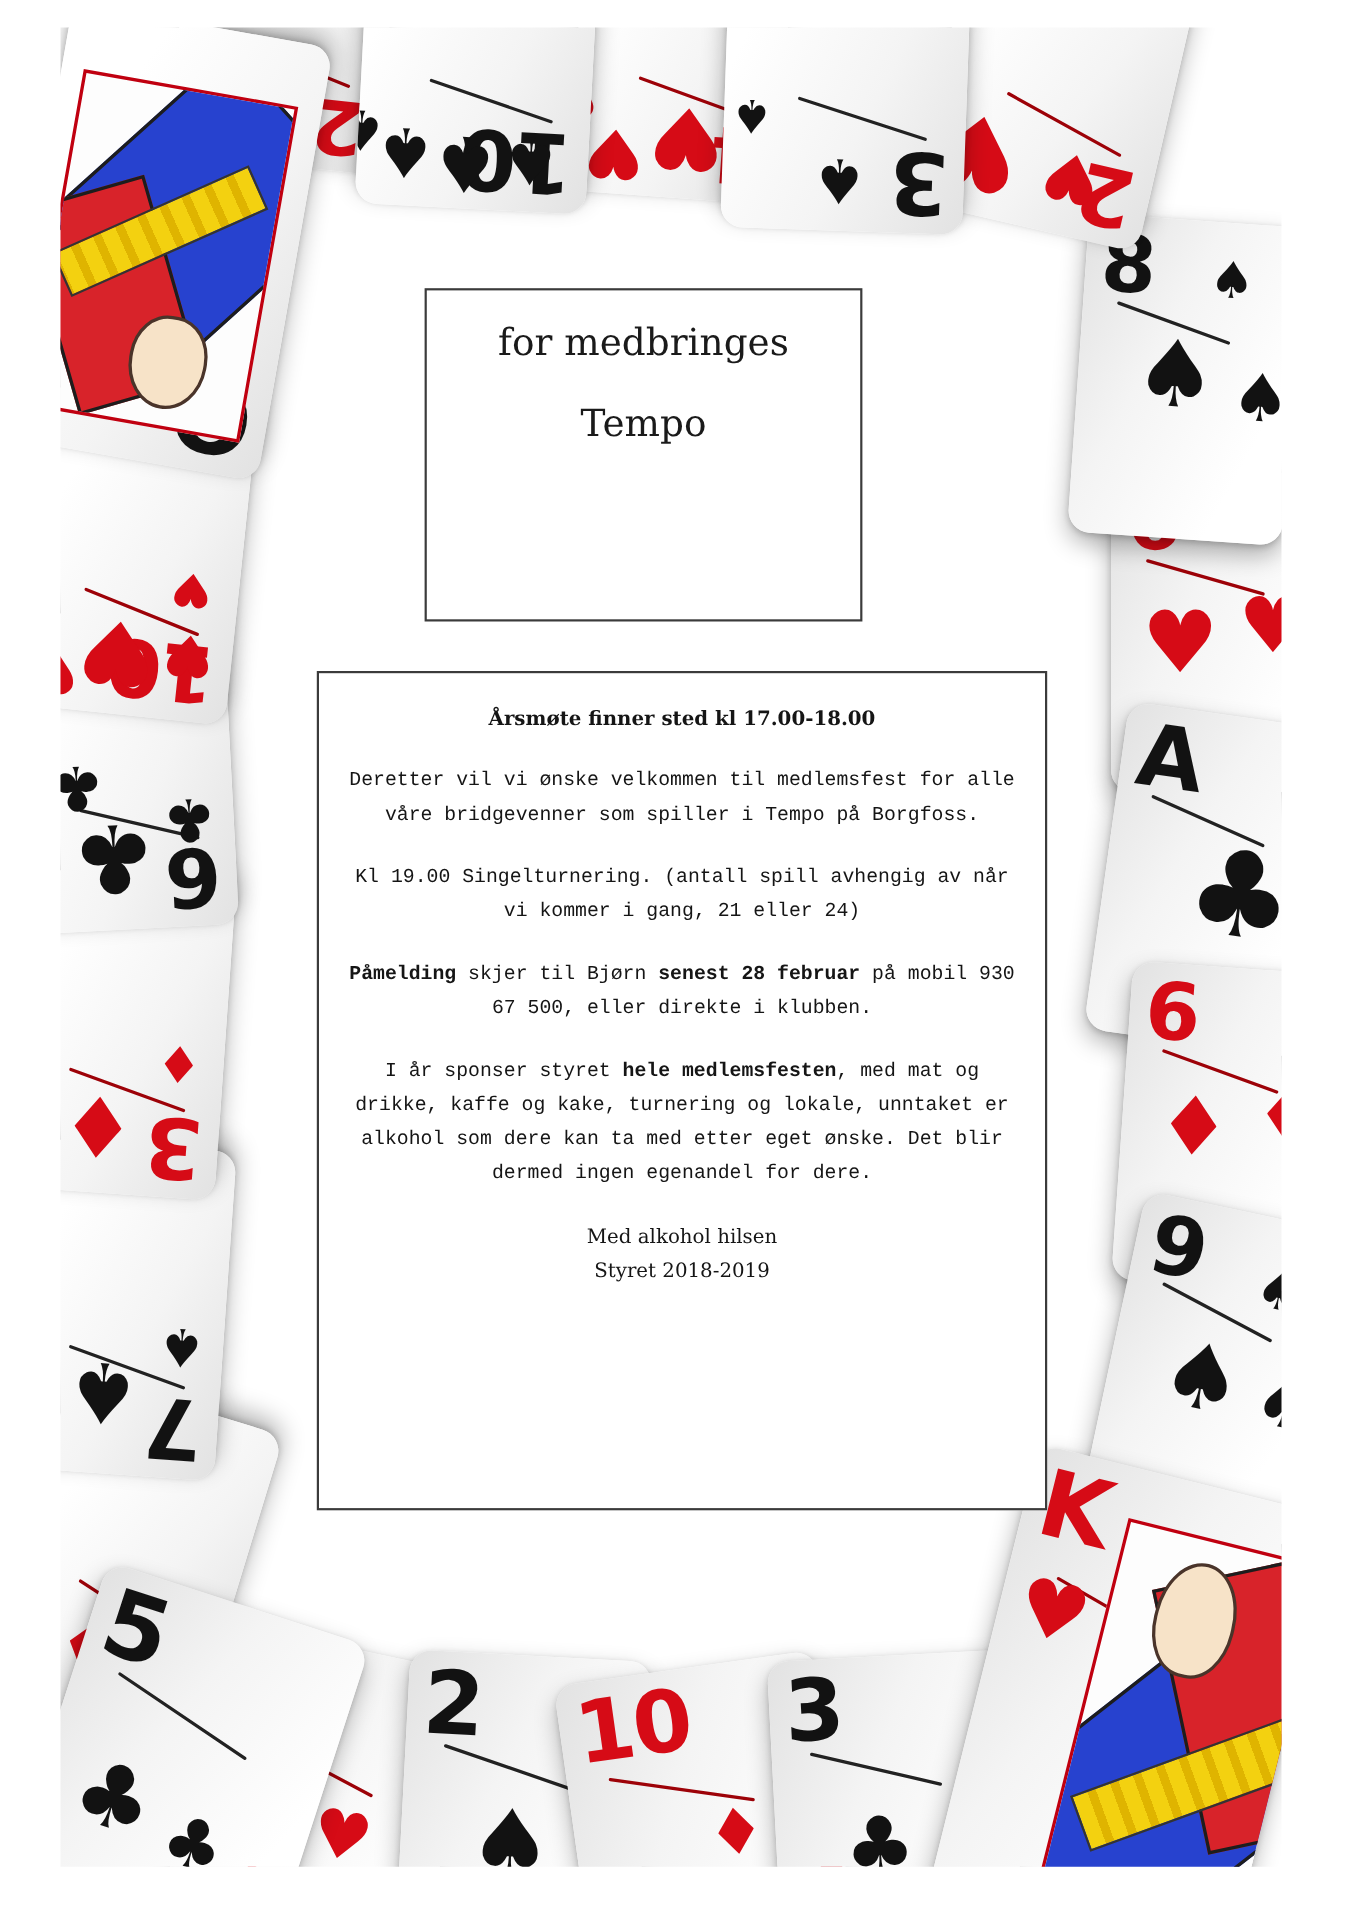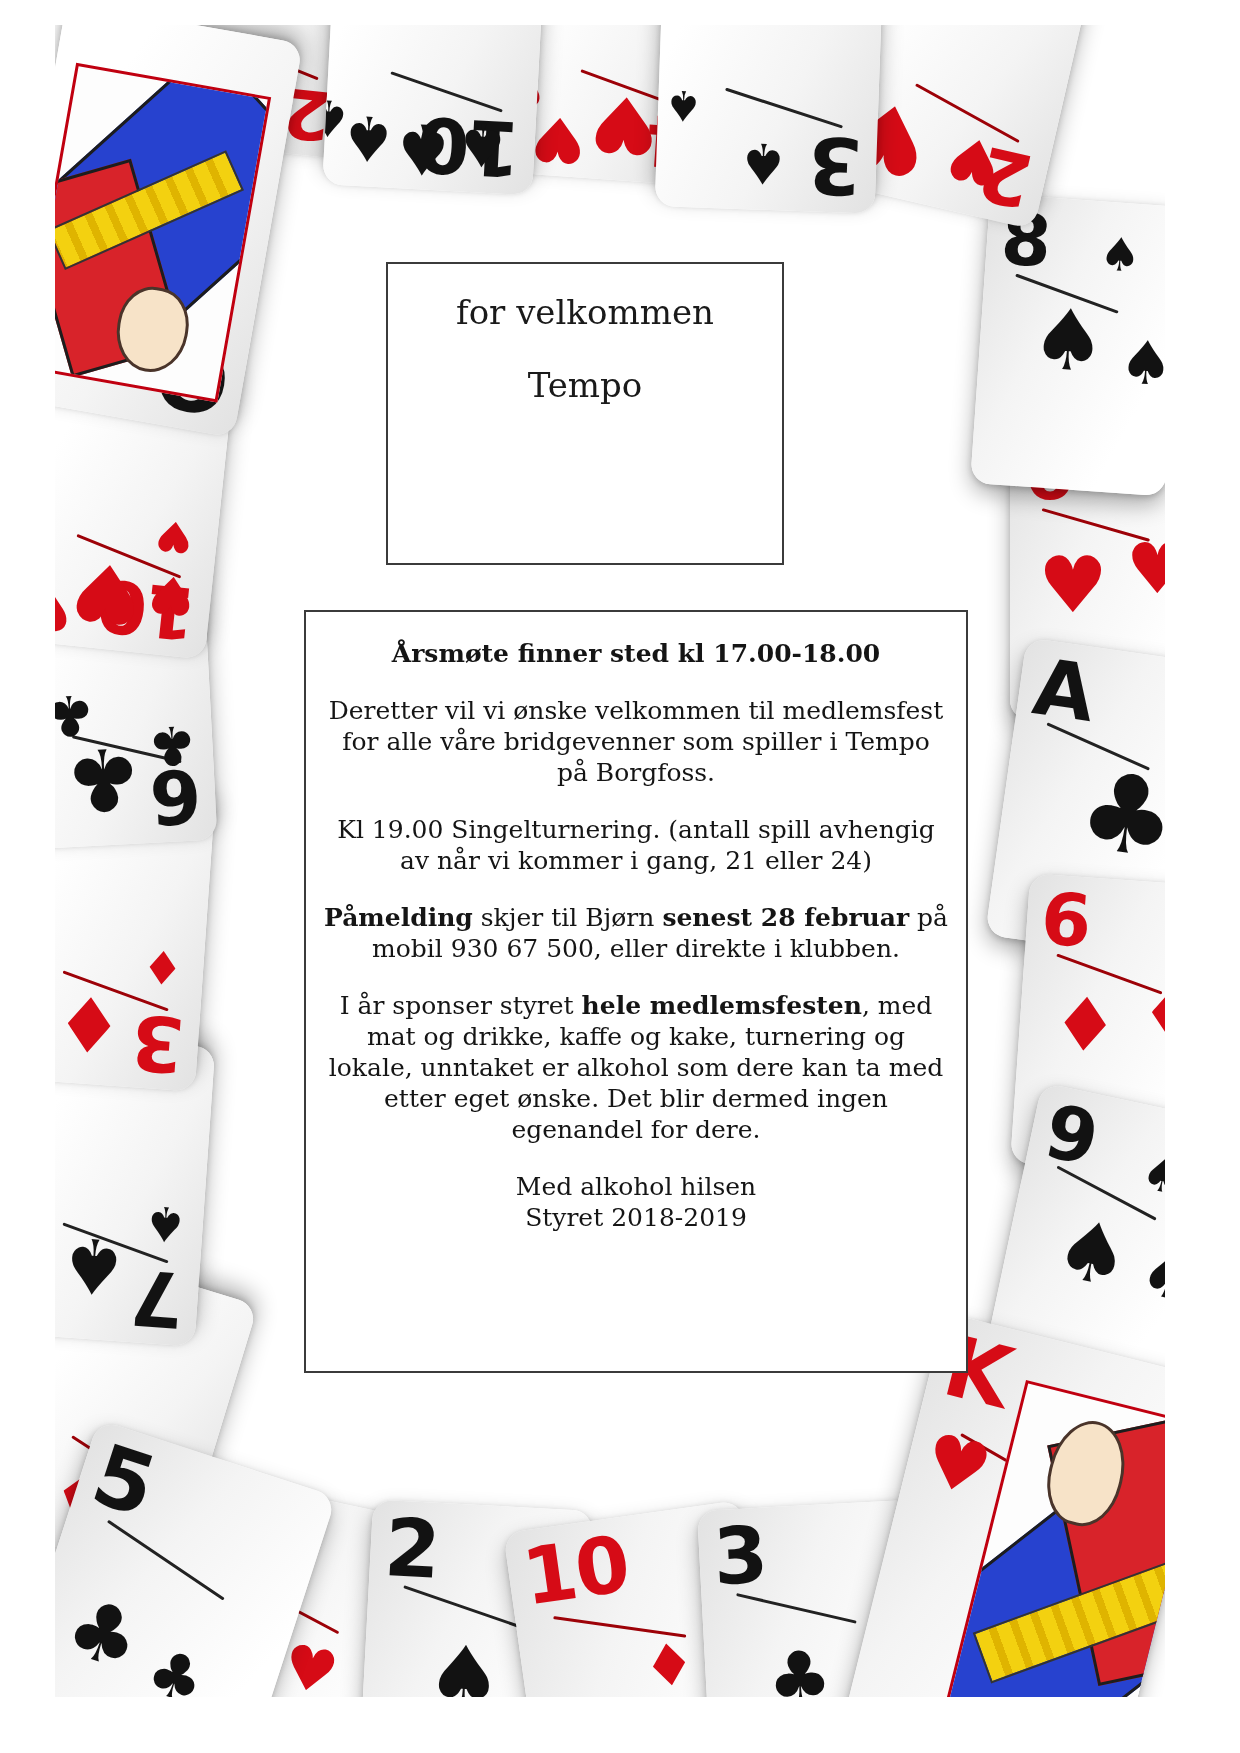--- a/index.html
+++ b/index.html
@@ -52,27 +52,27 @@
   
   .title-box{
     position:absolute;left:386px;top:262px;width:398px;height:303px;
     background:#ffffff;border:2px solid #3b3b3b;z-index:5;
     text-align:center;box-sizing:border-box;padding-top:12px;
   }
   .title-box .tline{
     font-size:34px;line-height:73px;white-space:nowrap;color:#1a1a1a;
   }
   .info-box{
-    position:absolute;left:304px;top:610px;width:664px;height:763px;
+    position:absolute;left:288px;top:610px;width:664px;height:763px;
     background:#ffffff;border:2px solid #3b3b3b;z-index:5;
     box-sizing:border-box;padding:26px 18px 0 18px;
-    text-align:center;font-size:25px;line-height:31px;color:#151515;
+    text-align:center;font-size:18px;line-height:31px;color:#151515;
   }
   .info-box .heading{font-weight:bold;margin:0 0 26px 0;}
-  .info-box p{margin:0 0 26px 0;}
+  .info-box p{margin:0 0 26px 0;font-family:Liberation Mono, monospace;}
   .info-box .bold{font-weight:bold;}
   .info-box .closing{margin:0;}
 </style>
 </head>
 <body>
 
 <div class="frame">
     <div class="card" style="left: 955px; top: 405px; width: 200px; height: 290px; transform: rotate(0deg);">
       <span class="rank c-red" style="font-size: 72px;">6</span>
       <span class="dline l-red"></span>
@@ -218,21 +218,21 @@
       <div class="art" style="left: 34%; top: 11%; width: 72%; height: 92%;">
         <i class="a-blue"></i>
         <i class="a-red"></i>
         <i class="a-yellow"></i>
         <i class="a-face"></i>
       </div>
     </div>
   </div>
 
 <div class="title-box">
-  <div class="tline">for velkommen</div>
+  <div class="tline">for medbringes</div>
   <div class="tline">Tempo</div>
 </div>
 
 <div class="info-box">
   <div class="heading">
     <div>Årsmøte finner sted kl 17.00-18.00</div>
   </div>
   <div id="paragraphs">
       <p><span>Deretter vil vi ønske velkommen til medlemsfest for alle våre bridgevenner som spiller i Tempo på Borgfoss.</span></p>
       <p><span>Kl 19.00 Singelturnering. (antall spill avhengig av når vi kommer i gang, 21 eller 24)</span></p>

